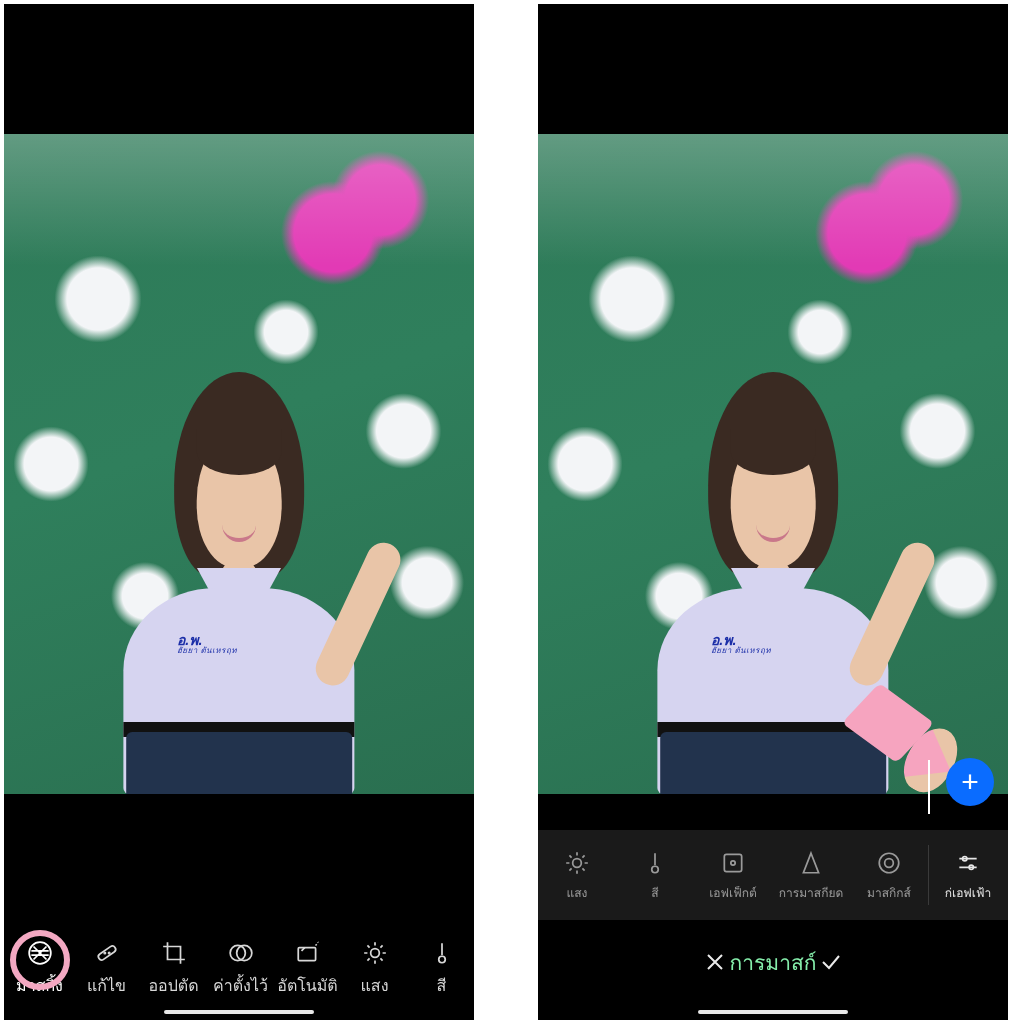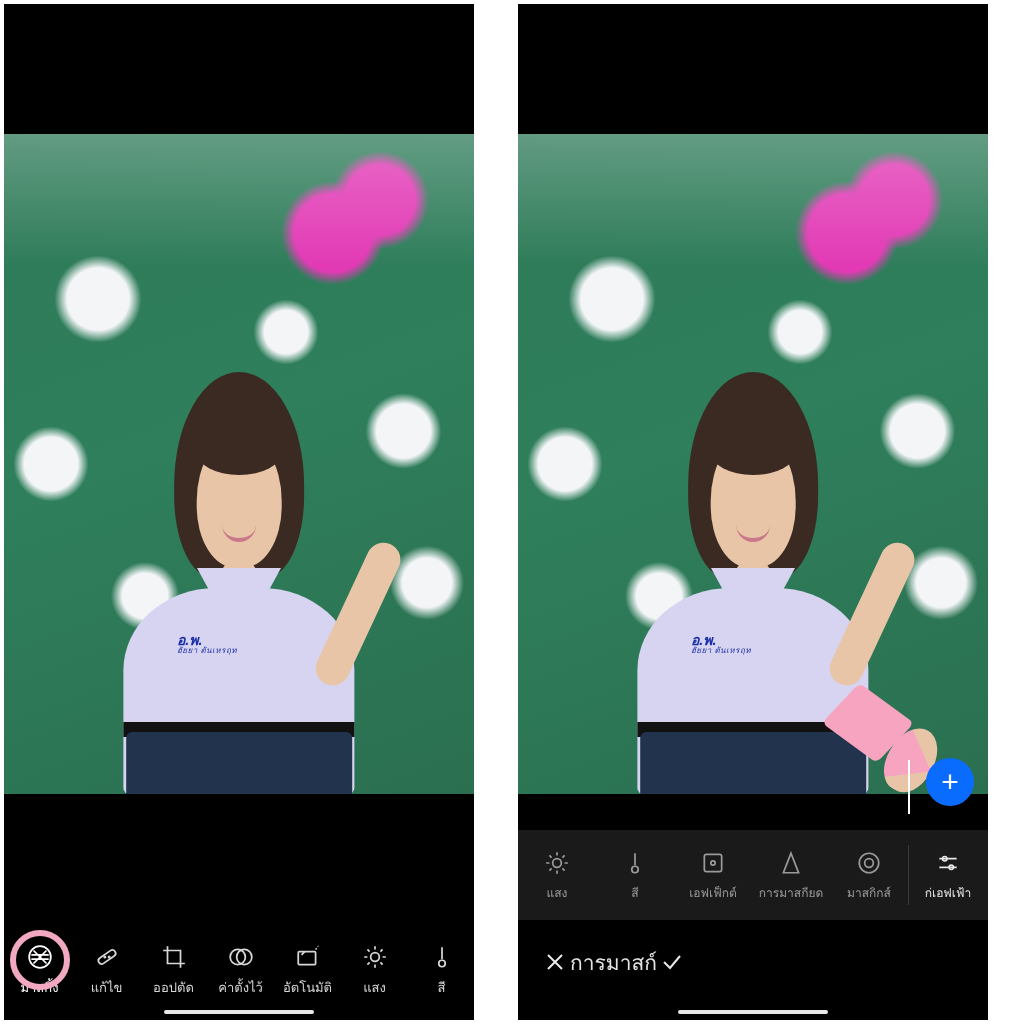--- a/index.html
+++ b/index.html
@@ -1,17 +1,17 @@
 <!DOCTYPE html>
 <html><head>
 <meta charset="utf-8">
 <style>
   * { margin: 0; padding: 0; box-sizing: border-box; }
   html, body { width: 1024px; height: 1024px; background: #fff; font-family: -apple-system, "Helvetica Neue", Arial, sans-serif; }
-  .stage { display: flex; gap: 44px; padding: 4px 0 4px 4px; width: 812px; height: 1024px; }
+  .stage { display: flex; gap: 64px; padding: 4px 0 4px 4px; width: 812px; height: 1024px; }
   .phone { background: #000; position: relative; overflow: hidden; flex: 0 0 auto; }
   .phone.left  { width: 470px; height: 1016px; }
   .phone.right { width: 470px; height: 1016px; }
 
   
   .photo { position: absolute; left: 0; right: 0; background:
     linear-gradient(180deg, rgba(255,255,255,0.25) 0%, rgba(255,255,255,0) 20%),
     radial-gradient(circle at 70% 15%, #e23ab5 0%, #e23ab5 6%, transparent 8%),
     radial-gradient(circle at 80% 10%, #e23ab5 0%, #e23ab5 5%, transparent 7%),
     radial-gradient(circle at 20% 25%, #f3f5f7 0%, #f3f5f7 5%, transparent 7%),
@@ -36,41 +36,41 @@
   .smile { position:absolute; bottom:49%; left:50%; width:12%; height:5%; transform:translateX(-50%); border-bottom:4px solid #c9788a; border-radius:0 0 50px 50px; }
   .hair  { position:absolute; bottom:42%; left:50%; width:46%; height:40%; transform:translateX(-50%); background:#3a2a22; border-radius:50% 50% 30% 30% / 55% 55% 40% 40%; z-index:-1; }
   .fringe{ position:absolute; bottom:62%; left:50%; width:30%; height:9%; transform:translateX(-50%); background:#3a2a22; border-radius:0 0 50% 50%; }
   .arm   { position:absolute; bottom:20%; right:2%; width:12%; height:30%; background:#e9c5a8; border-radius:20px; transform:rotate(25deg); }
   .tag   { position:absolute; bottom:27%; left:28%; color:#1b2ea8; font-weight:700; font-style:italic; font-size:14px; line-height:1; }
   .tag small{ display:block; font-weight:400; font-size:8px; letter-spacing:0.5px;font-style:italic;}
 
   
   .toolbarL { position:absolute; left:0; right:0; bottom:22px; height:105px; }
   .toolrow  { display:flex; align-items:flex-end; height:100%; padding:0 2px; }
-  .tool     { flex:0 0 auto; width:67px; color:#d7d7d7; display:flex; flex-direction:column; align-items:center; gap:6px; font-size:13px; }
+  .tool     { flex:0 0 auto; width:67px; color:#d7d7d7; display:flex; flex-direction:column; align-items:center; gap:6px; font-size:16px; }
   .tool.active { color:#fff; }
   .tool .ic { width:28px; height:28px; display:flex; align-items:center; justify-content:center; }
   .tool svg { width:26px; height:26px; fill:none; stroke:#d7d7d7; stroke-width:1.6; }
   .tool.active svg { stroke:#fff; }
   .highlightRing{ position:absolute; left:6px; bottom:8px; width:60px; height:60px; border:6px solid #f3a8c2; border-radius:50%; pointer-events:none; }
   .homebar{ position:absolute; left:50%; bottom:6px; width:150px; height:4px; background:#e8e8e8; border-radius:3px; transform:translateX(-50%); }
 
   
   .addBtn{ position:absolute; right:14px; bottom:214px; width:48px; height:48px; background:#0a6cff; border-radius:50%; color:#fff; display:flex; align-items:center; justify-content:center; font-size:30px; font-weight:300; }
   .arrowHint{ position:absolute; right:40px; bottom:230px; width:120px; height:90px; pointer-events:none; }
   .arrowHint .shaft{ position:absolute; left:0; top:0; width:80px; height:46px; background:#f6a4bf; transform:skewX(-20deg) rotate(30deg); border-radius:6px; }
   .arrowHint .head{ position:absolute; right:-6px; bottom:-4px; width:0; height:0; border-left:46px solid #f6a4bf; border-top:34px solid transparent; border-bottom:34px solid transparent; transform:rotate(30deg); }
   .vline{ position:absolute; right:78px; bottom:206px; width:2px; height:54px; background:#fff; }
   .editrow{ position:absolute; left:0; right:0; bottom:100px; height:90px; display:flex; align-items:center; background:#1a1a1a; overflow:hidden; }
   .editrow .tool{ width:78px; color:#9a9a9a; font-size:12px; }
   .editrow .tool svg{ stroke:#9a9a9a; }
   .editrow .tool.bright{ color:#e6e6e6; }
   .editrow .tool.bright svg{ stroke:#e6e6e6; }
   .divider{ width:1px; height:60px; background:#3a3a3a; flex:0 0 1px; }
-  .titlebar{ position:absolute; left:0; right:0; bottom:22px; height:72px; display:flex; align-items:center; justify-content:flex-start; padding:0 22px; color:#e5e5e5; background:#000; }
+  .titlebar{ position:absolute; left:0; right:0; bottom:22px; height:72px; display:flex; align-items:center; justify-content:center; padding:0 22px; color:#86efac; background:#000; }
   .titlebar .ttl{ font-size:21px; }
   .titlebar .xbtn, .titlebar .okbtn{ width:30px; height:30px; display:flex; align-items:center; justify-content:center; }
   .titlebar svg{ width:24px; height:24px; fill:none; stroke:#eaeaea; stroke-width:2; }
 </style>
 </head>
 <body>
 
 <div class="stage">
 
   <div class="phone left">

